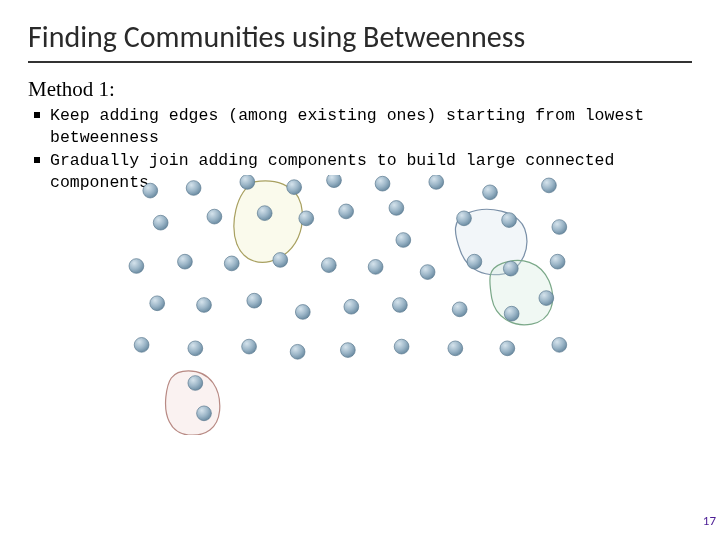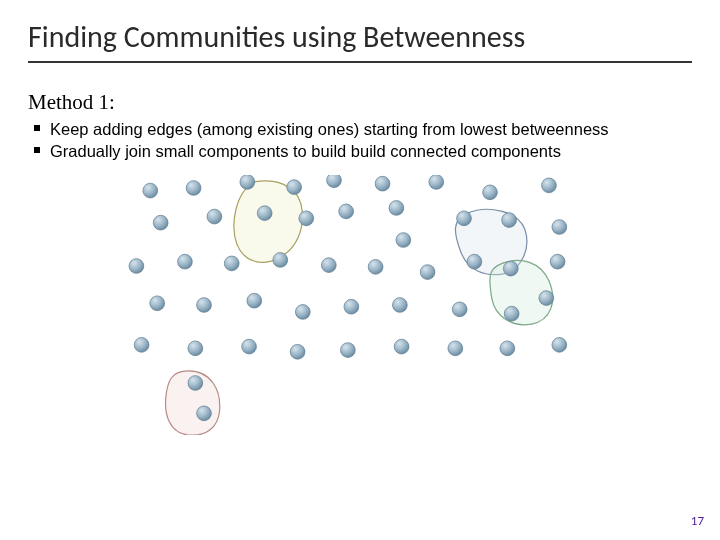--- a/index.html
+++ b/index.html
@@ -16,31 +16,31 @@
     height: 100%;
     position: relative;
   }
   .title {
     font-family: Calibri, 'Segoe UI', Arial, sans-serif;
     font-size: 30px;
     color: #2a2a2a;
     font-weight: 400;
     padding-bottom: 6px;
     border-bottom: 2px solid #333;
-    margin-bottom: 27px;
+    margin-bottom: 14px;
   }
   .method-label {
     font-family: 'Times New Roman', Georgia, serif;
     font-size: 21px;
     color: #000;
     margin-bottom: 3px;
   }
   .bullets {
     list-style: none;
-    font-family: Liberation Sans, sans-serif;
+    font-family: Liberation Mono, monospace;
     font-size: 16.5px;
     color: #000;
   }
   .bullets li {
     padding-left: 22px;
     position: relative;
     line-height: 1.35;
   }
   .bullets li::before {
     content: "";
@@ -53,42 +53,42 @@
   }
   .graphic {
     position: absolute;
     left: 80px;
     top: 175px;
     width: 560px;
     height: 260px;
   }
   .pagenum {
     position: absolute;
-    right: 16px;
+    right: 4px;
     bottom: 12px;
     font-family: Calibri, Arial, sans-serif;
     font-size: 13px;
     color: #4c1d95;
   }
   .cluster {
     fill-opacity: 0.35;
     stroke-width: 1.4;
   }
 </style>
 </head>
 <body>
 
 <div class="slide">
   <h1 class="title">Finding Communities using Betweenness</h1>
 
   <div class="method-label">Method 1:</div>
 
   <ul class="bullets">
     <li>Keep adding edges (among existing ones) starting from lowest betweenness</li>
-    <li>Gradually join small components to build build connected components</li>
+    <li>Gradually join adding components to build large connected components</li>
   </ul>
 
   <svg class="graphic" viewBox="0 0 560 300">
       <defs>
         <radialGradient id="nodeGrad" cx="35%" cy="30%" r="70%">
           <stop offset="0%" stop-color="#d5e3ec"></stop>
           <stop offset="60%" stop-color="#9bb5c7"></stop>
           <stop offset="100%" stop-color="#6f8fa5"></stop>
         </radialGradient>
       </defs>

